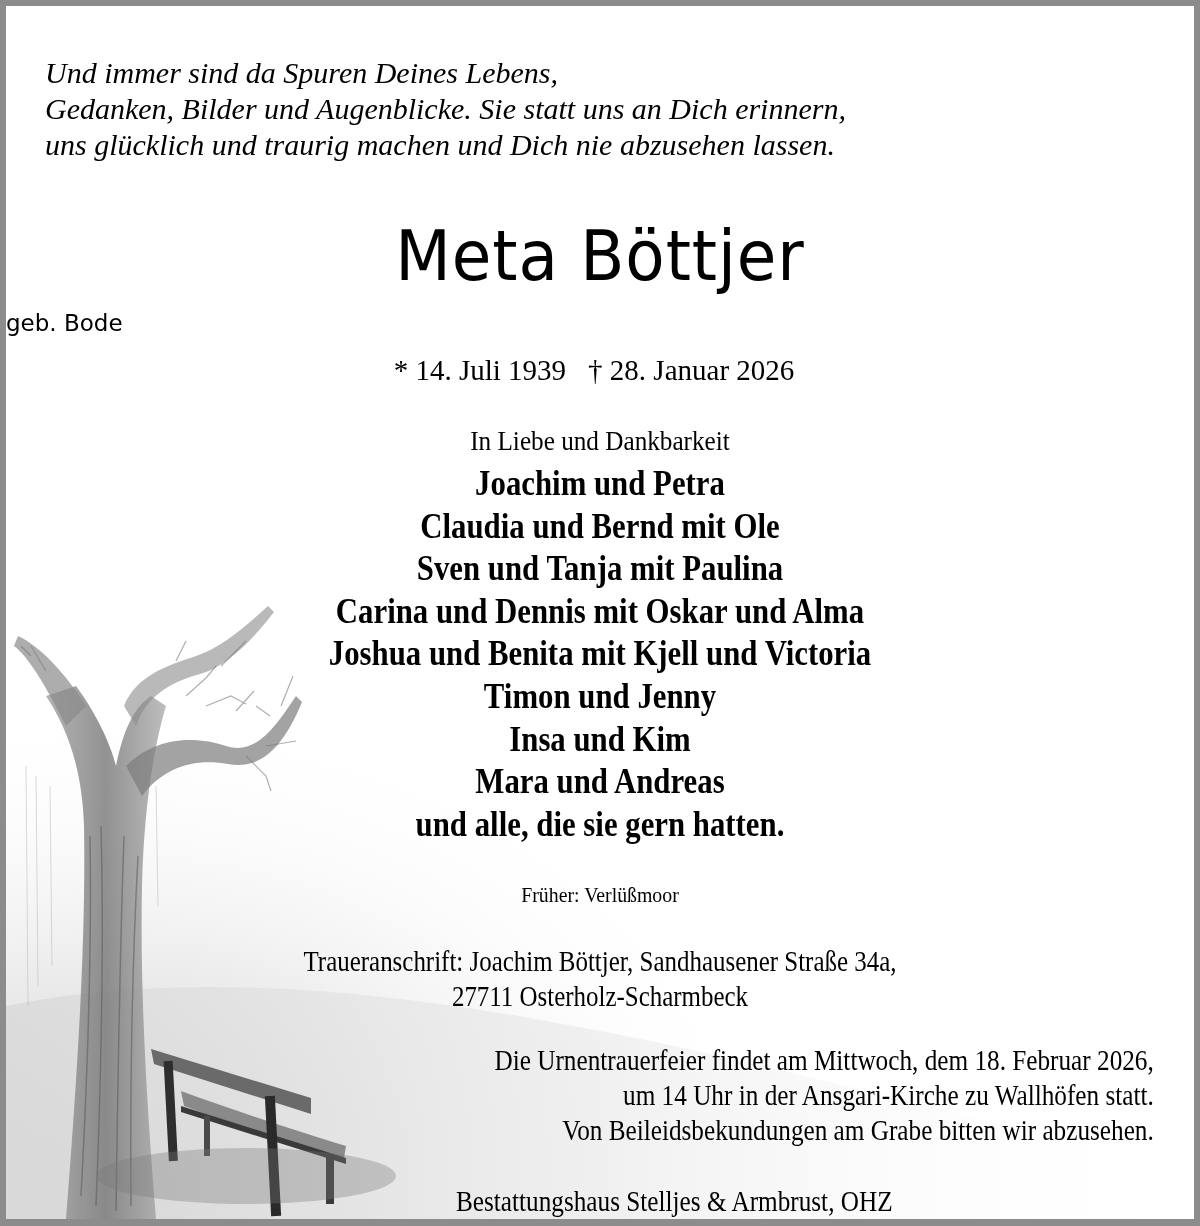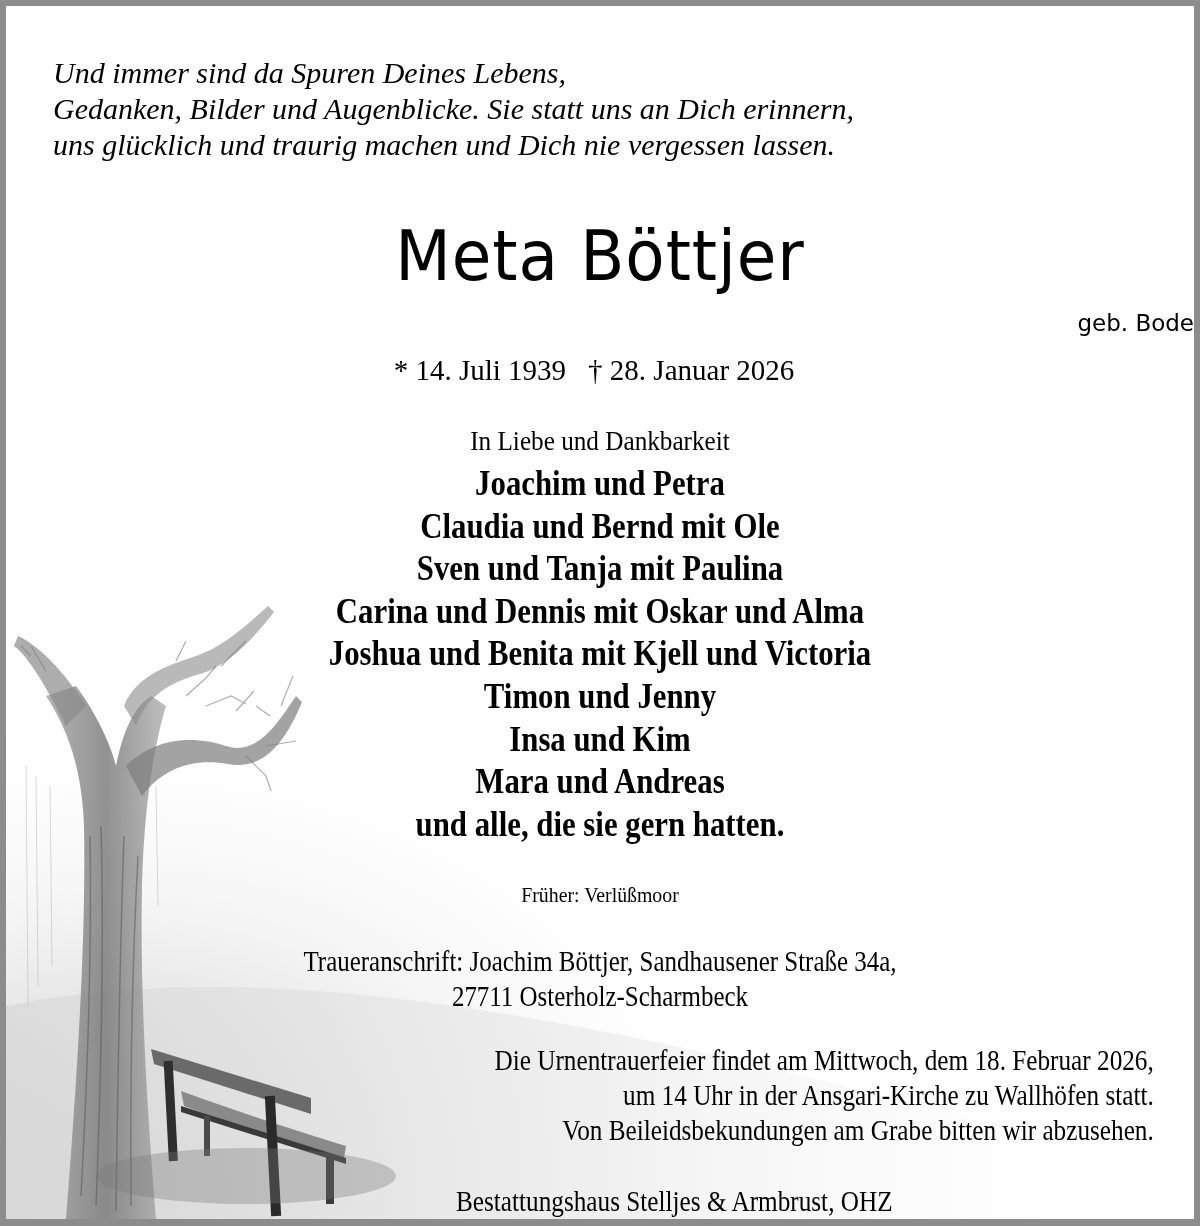--- a/index.html
+++ b/index.html
@@ -15,29 +15,29 @@
       background: #ffffff;
       overflow: hidden;
     }
     .scene { position: absolute; left: 0; top: 0; width: 1188px; height: 1213px; pointer-events: none; }
     .serif { font-family: "Liberation Serif", "DejaVu Serif", serif; color: #000; }
     .abs { position: absolute; white-space: nowrap; }
     .motto {
       left: 39px; top: 49px;
       font-style: italic; font-size: 30px; line-height: 36px;
     }
-    .motto div { height: 36px; margin-left: 8px; }
+    .motto div { height: 36px; }
     .name {
       left: 0; width: 1188px; top: 208px; text-align: center;
       font-family: "DejaVu Sans", sans-serif; font-weight: normal;
       font-size: 70px; line-height: 84px; letter-spacing: 1px;
       transform: scaleX(0.92); transform-origin: center;
     }
     .birthname {
-      left: 0; width: 1188px; top: 302px; text-align: right;
+      left: 0; width: 1188px; top: 302px; text-align: left;
       font-family: "DejaVu Sans", sans-serif; font-size: 23px; line-height: 30px;
     }
     .dates {
       left: 0; width: 1176px; top: 346px; text-align: center;
       font-size: 29px; line-height: 36px;
     }
     .dates .gap { display: inline-block; width: 22px; }
     .intro {
       left: 0; width: 1188px; top: 417px; text-align: center;
       font-size: 28px; line-height: 36px;
@@ -148,21 +148,21 @@
       <rect x="320" y="1150" width="8" height="48" fill="#3a3a3a"></rect>
       <rect x="198" y="1110" width="6" height="40" fill="#4a4a4a"></rect>
 
       <ellipse cx="240" cy="1170" rx="150" ry="28" fill="#777" opacity="0.35"></ellipse>
     </g>
   </svg>
 
   <div class="abs serif motto">
     <div>Und immer sind da Spuren Deines Lebens,</div>
     <div>Gedanken, Bilder und Augenblicke. Sie statt uns an Dich erinnern,</div>
-    <div>uns glücklich und traurig machen und Dich nie vergessen lassen.</div>
+    <div>uns glücklich und traurig machen und Dich nie abzusehen lassen.</div>
   </div>
 
   <div class="abs name">Meta Böttjer</div>
   <div class="abs birthname">geb. Bode</div>
 
   <div class="abs serif dates">
     <span>* 14. Juli 1939</span><span class="gap"></span><span>† 28. Januar 2026</span>
   </div>
 
   <div class="abs serif intro">In Liebe und Dankbarkeit</div>

